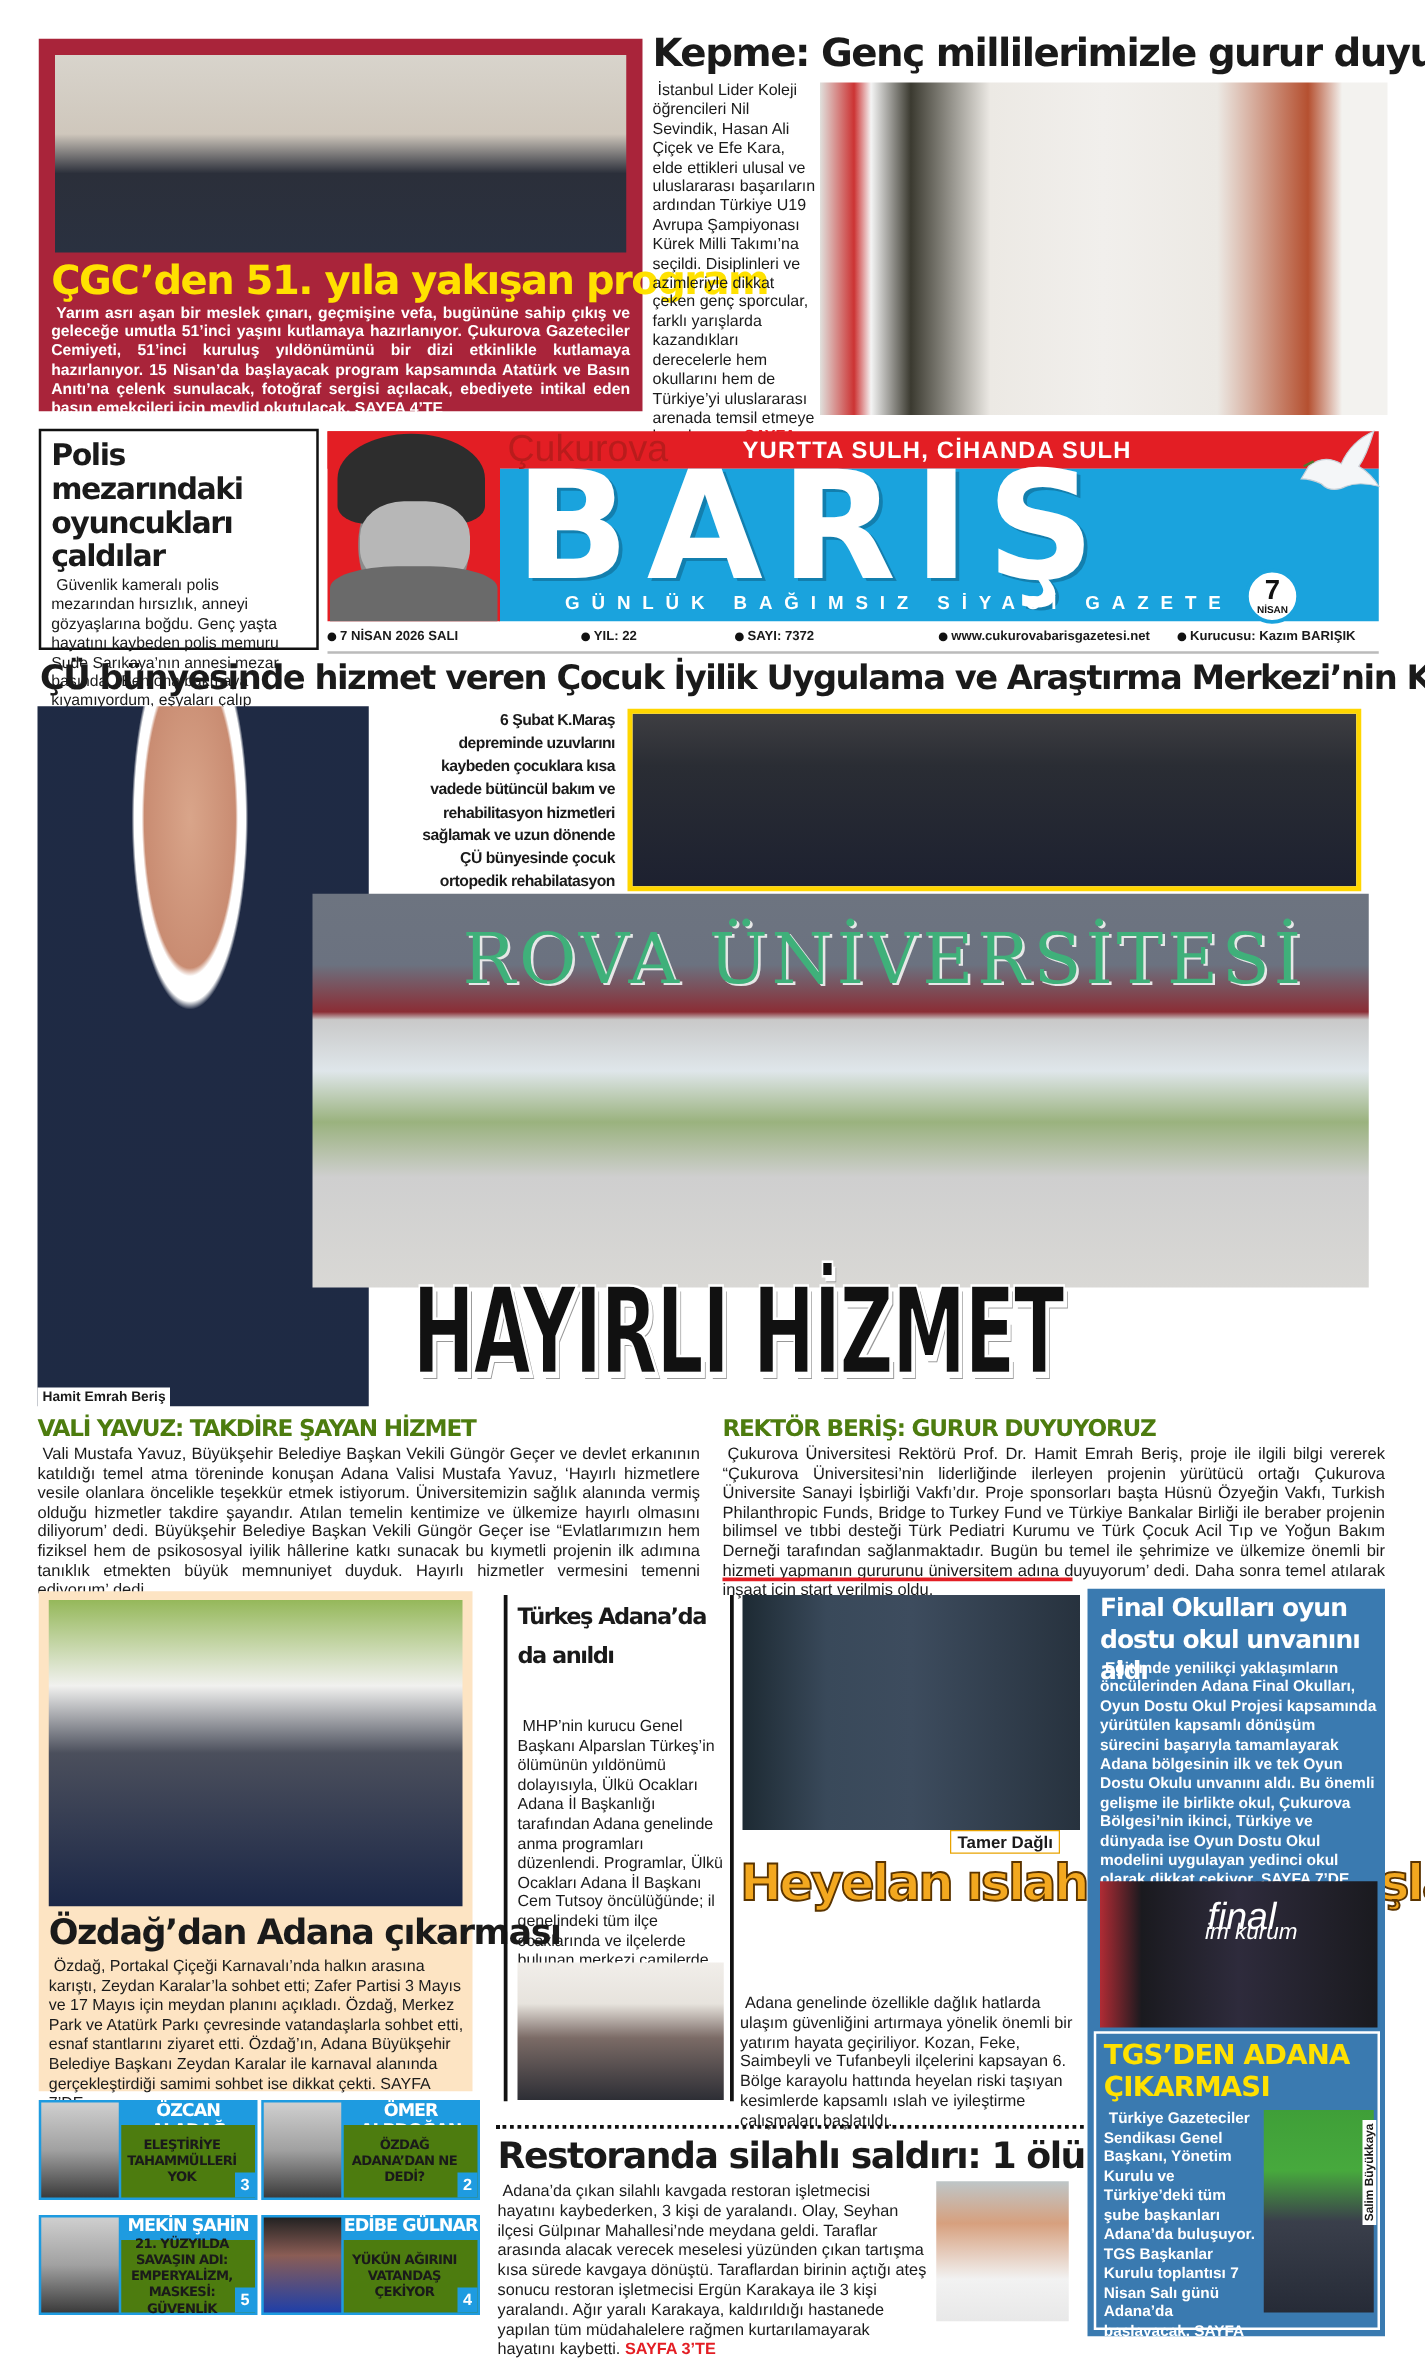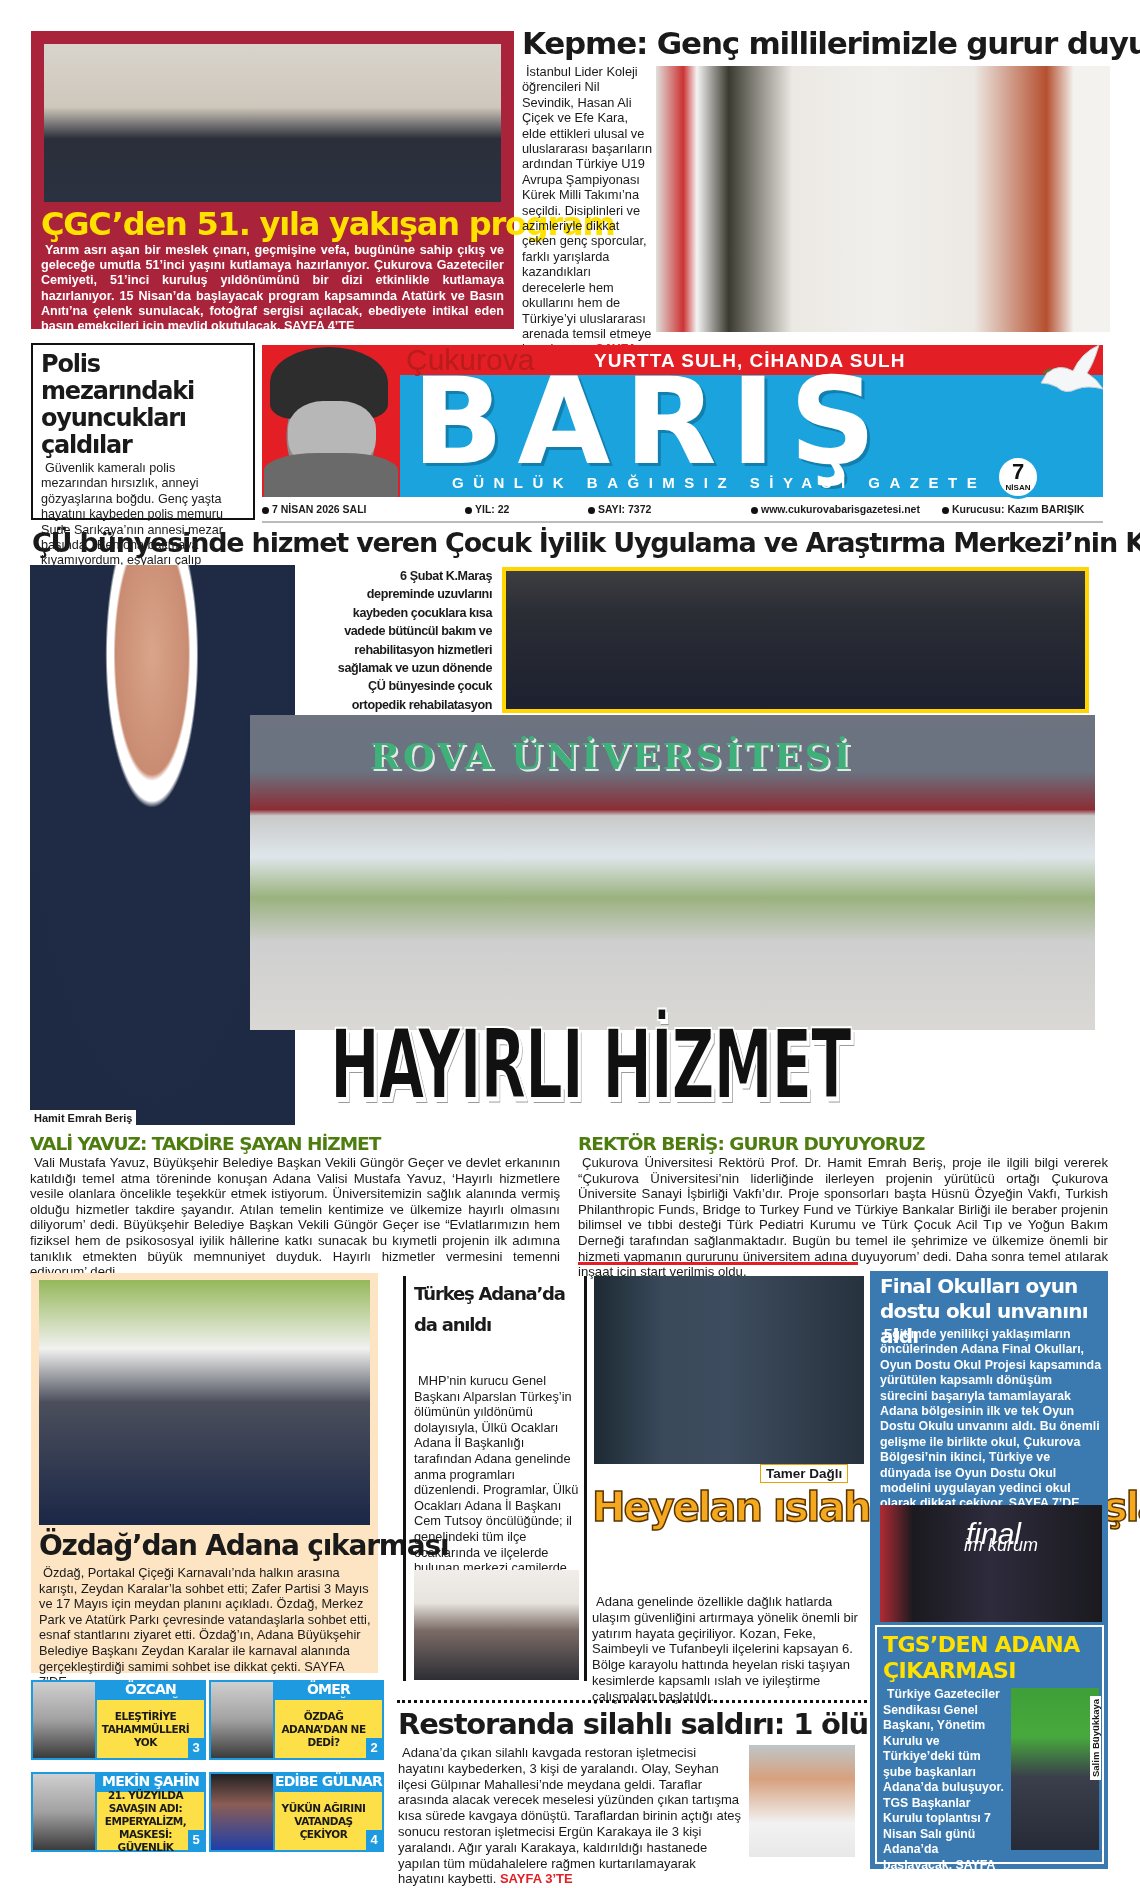--- a/index.html
+++ b/index.html
@@ -47,41 +47,41 @@
   #meta{left:262px;top:503px;width:841px;height:16px;font-size:10.5px;font-weight:bold}
   #meta span{position:absolute;top:0;white-space:nowrap}
   #meta span::before{content:"";display:inline-block;width:7px;height:7px;border-radius:50%;background:#111;margin-right:3px;vertical-align:middle}
   #rule{left:262px;top:521px;width:841px;height:2px;background:#bbb}
 
   
   #cu-h{left:32px;top:527px;width:1080px;font-size:27px;line-height:32px;white-space:nowrap;text-align:center}
   #lead{left:330px;top:567px;width:162px;font-size:12.6px;line-height:18.4px;text-align:right;font-weight:bold;letter-spacing:-0.4px}
   #lead-photo{left:502px;top:567px;width:587px;height:146px;border:4px solid #ffd600;background:linear-gradient(180deg,#3e3e42 0%,#2a2d34 30%,#1d2130 100%)}
   #univ{left:250px;top:715px;width:845px;height:315px;background:linear-gradient(180deg,#6d7480 0%,#6b7280 18%,#8b2d35 30%,#c9c9c9 32%,#dfe6ea 45%,#9ab27e 58%,#cfcfcf 72%,#d9d8d5 100%)}
-  #univ .sign{position:absolute;left:120px;top:20px;font-size:36px;color:#3fb07a;font-family:"DejaVu Serif",serif;letter-spacing:3px;font-weight:bold;text-shadow:2px 2px 0 #e7e7e7}
+  #univ .sign{position:absolute;left:120px;top:20px;font-size:56px;color:#3fb07a;font-family:"DejaVu Serif",serif;letter-spacing:3px;font-weight:normal;text-shadow:2px 2px 0 #e7e7e7}
   #rector{left:30px;top:565px;width:265px;height:560px;background:radial-gradient(ellipse at 46% 16%,#d9a58a 0%,#c98c72 18%,#fff 19%,#fff 22%,#1f2a44 23%,#1e2a44 100%)}
   #rector-cap{left:30px;top:1110px;font-size:11px;font-weight:bold;background:#fff;padding:2px 4px}
   #hayirli{left:330px;top:1010px;width:790px;font-size:96px;line-height:110px;font-weight:900;color:#111;letter-spacing:-2px;font-family:"DejaVu Sans",sans-serif;transform:scaleX(0.62);transform-origin:0 0;white-space:nowrap;-webkit-text-stroke:2px #fff;text-shadow:4px 4px 0 #fff,5px 5px 0 #999}
 
   
   .subhead{font-size:18.5px;line-height:22px;color:#4d7c0f;font-family:"DejaVu Sans",sans-serif;font-weight:bold;letter-spacing:-1px;white-space:nowrap}
   #vali{left:30px;top:1133px;width:530px}
   #rektor{left:578px;top:1133px;width:530px}
 
   
   #ozdag{left:31px;top:1273px;width:347px;height:400px;background:#fde4c3}
   #ozdag .photo{left:8px;top:7px;width:331px;height:245px;background:linear-gradient(180deg,#95b85a 0%,#f1f1ef 28%,#4b4f5c 50%,#1b2747 100%)}
   #ozdag h2{position:absolute;left:8px;top:256px;font-size:28px;line-height:34px;white-space:nowrap}
   #ozdag .txt{position:absolute;left:8px;top:292px;width:333px;font-size:12.8px;line-height:15.6px}
 
   
   .col{position:absolute;width:175px;height:80px;background:#1e9be0}
   .col .pic{position:absolute;left:2px;top:2px;width:62px;height:76px;background:linear-gradient(180deg,#cfcfcf 0%,#a1a1a1 50%,#3b3b3b 100%)}
   .col .nm{position:absolute;left:66px;top:1px;width:107px;text-align:center;color:#fff;font-size:14px;font-weight:bold;font-family:"DejaVu Sans",sans-serif;letter-spacing:-0.8px}
-  .col .panel{position:absolute;left:66px;top:20px;width:107px;height:58px;background:#fde047;display:flex;align-items:center;justify-content:center;text-align:center;font-size:10.5px;line-height:13px;font-weight:bold;padding:0 12px 0 2px;font-family:"DejaVu Sans",sans-serif;letter-spacing:-0.5px}
+  .col .panel{position:absolute;left:66px;top:20px;width:107px;height:58px;background:#4d7c0f;display:flex;align-items:center;justify-content:center;text-align:center;font-size:10.5px;line-height:13px;font-weight:bold;padding:0 12px 0 2px;font-family:"DejaVu Sans",sans-serif;letter-spacing:-0.5px}
   .col .pg{position:absolute;right:2px;bottom:2px;width:16px;height:20px;background:#1e9be0;color:#fff;font-weight:bold;font-size:13px;text-align:center;line-height:20px}
 
   
   #turkes-border{left:403px;top:1276px;width:3px;height:405px;background:#111}
   #turkes-border2{left:584px;top:1276px;width:3px;height:405px;background:#111}
   #turkes-h{left:414px;top:1278px;width:165px;font-size:18px;line-height:31px}
   #turkes-txt{left:414px;top:1373px;width:168px;font-size:12.8px;line-height:15.6px}
   #turkes-photo{left:414px;top:1570px;width:165px;height:110px;background:linear-gradient(180deg,#f1eeea 0%,#e7e3dd 30%,#7b6b66 55%,#2d2e35 100%)}
 
   

